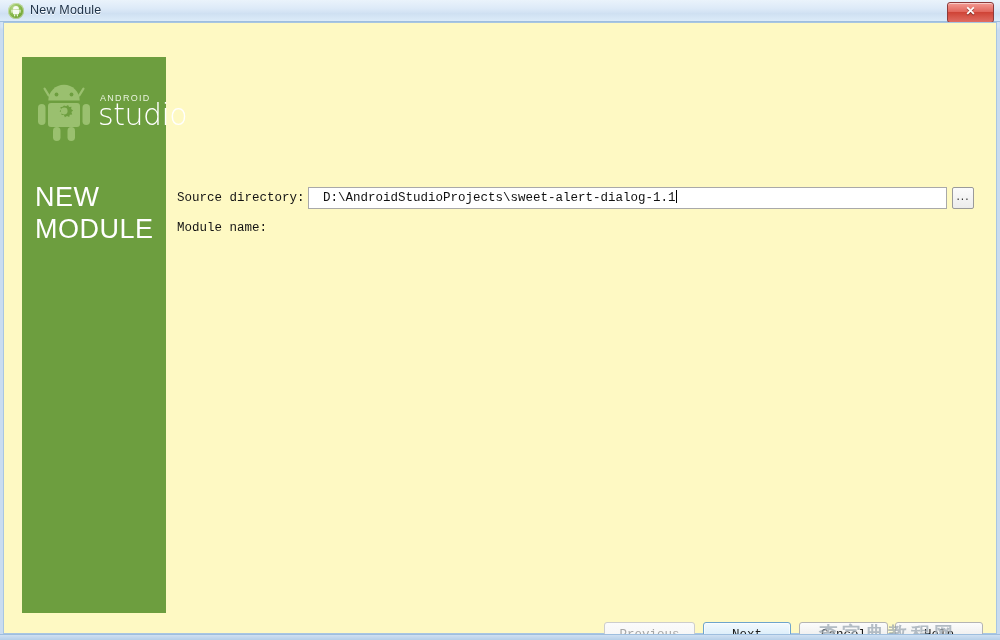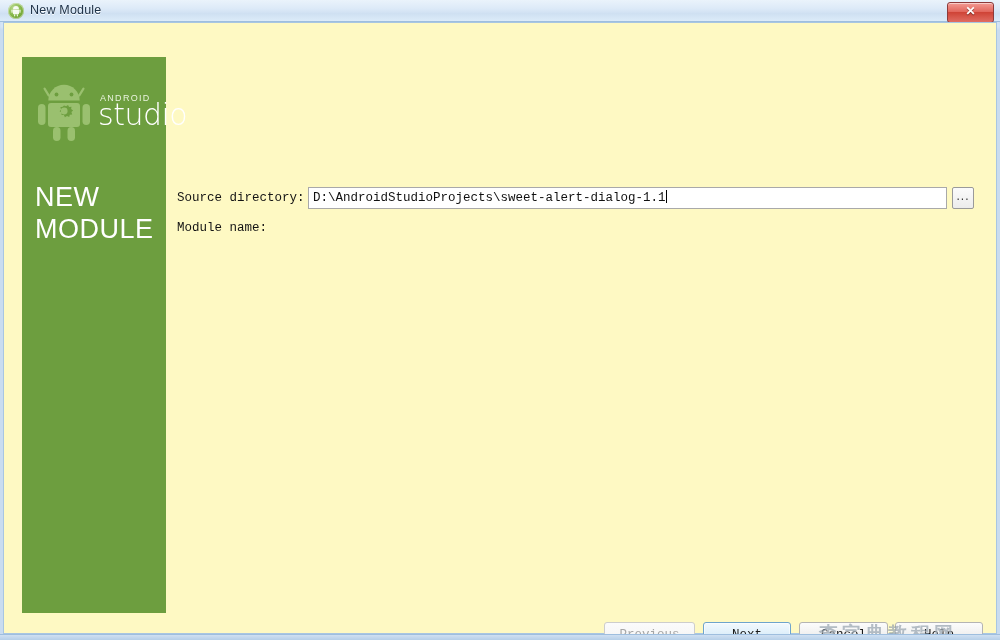--- a/index.html
+++ b/index.html
@@ -118,21 +118,21 @@
   .form-label{
     position:absolute;left:0;top:4px;
     font-family:"Liberation Mono","DejaVu Sans Mono",monospace;
     font-size:12.5px;color:#141414;white-space:pre;
   }
   .text-input{
     position:absolute;background:#ffffff;
     border:1px solid #a9a9a9;box-sizing:border-box;
     font-family:"Liberation Mono","DejaVu Sans Mono",monospace;
     font-size:12.5px;color:#111;
-    padding:2px 4px;line-height:17px;height:22px;
+    padding:2px 14px;line-height:17px;height:22px;
     white-space:pre;overflow:hidden;cursor:text;
   }
   #source-directory-input{left:131px;top:0;width:639px;}
   #module-name-input{left:131px;top:0;width:150px;}
   #caret{
     display:inline-block;width:1px;height:13px;background:#000;
     vertical-align:-2px;margin-left:0px;
   }
   #browse-button{
     position:absolute;left:775px;top:0;width:22px;height:22px;

